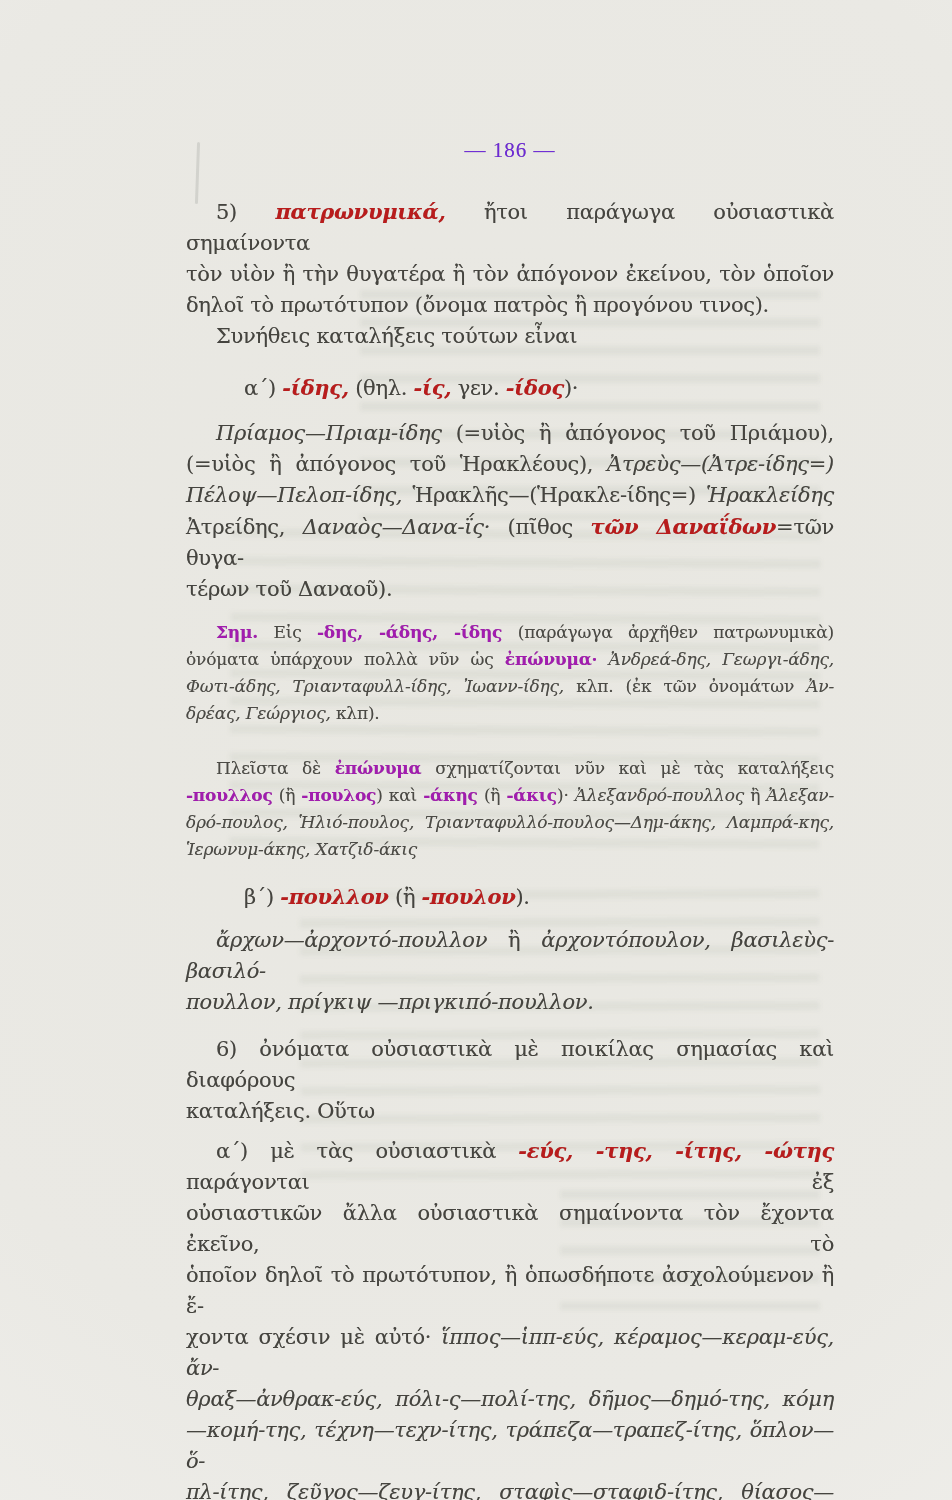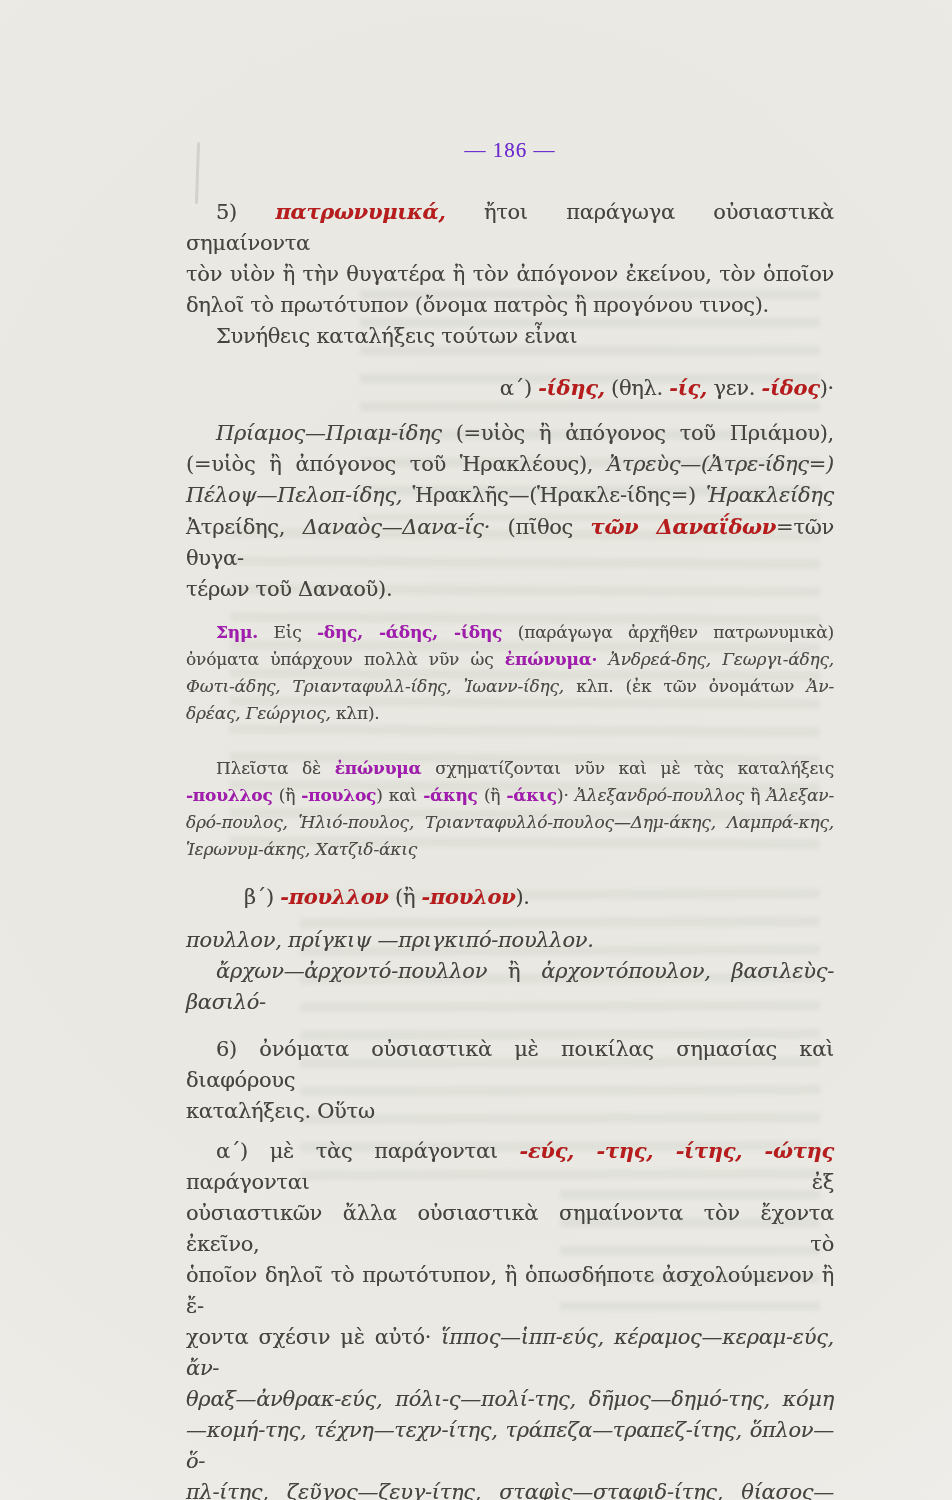--- a/index.html
+++ b/index.html
@@ -47,21 +47,21 @@
   .size-small .ln{line-height:27px;}
   .ln{white-space:normal;text-shadow:0 0 .4px rgba(70,70,64,.4);}
   .just{text-align:justify;text-align-last:justify;}
   .ind1{text-indent:30px;}
   .ind2{text-indent:58px;}
   .s-n{}
   .s-i{font-style:italic;}
   .s-b{font-weight:bold;color:#a21caf;}
   .s-bi{font-weight:bold;font-style:italic;color:#b91c1c;}
   
-  .b2{margin-top:20px;margin-bottom:14px;text-align:right;}   
+  .b2{margin-top:20px;margin-bottom:14px;}   
   .b4{margin-top:14px;}                      
   .b5{margin-top:28px;}                      
   .b6{margin-top:18px;margin-bottom:12px;}   
   .b8{margin-top:16px;}                      
   .b9{margin-top:8px;}                     
 </style>
 </head>
 <body>
 
 <div class="paper"></div>
@@ -101,29 +101,29 @@
       <div class="block kind-note size-small b5">
         <div class="ln just ind1"><span class="s-n">Πλεῖστα δὲ </span><span class="s-b">ἐπώνυμα</span><span class="s-n"> σχηματίζονται νῦν καὶ μὲ τὰς καταλήξεις</span></div>
         <div class="ln just"><span class="s-b">-πουλλος</span><span class="s-n"> (ἢ </span><span class="s-b">-πουλος</span><span class="s-n">) καὶ </span><span class="s-b">-άκης</span><span class="s-n"> (ἢ </span><span class="s-b">-άκις</span><span class="s-n">)· </span><span class="s-i">Ἀλεξανδρό-πουλλος</span><span class="s-n"> ἢ </span><span class="s-i">Ἀλεξαν-</span></div>
         <div class="ln just"><span class="s-i">δρό-πουλος, Ἡλιό-πουλος, Τριανταφυλλό-πουλος—Δημ-άκης, Λαμπρά-κης,</span></div>
         <div class="ln"><span class="s-i">Ἱερωνυμ-άκης, Χατζιδ-άκις</span></div>
       </div>
       <div class="block kind-heading size-main b6">
         <div class="ln ind2"><span class="s-n">β΄) </span><span class="s-bi">-πουλλον</span><span class="s-n"> (ἢ </span><span class="s-bi">-πουλον</span><span class="s-n">).</span></div>
       </div>
       <div class="block kind-para size-main b7">
+        <div class="ln just ind1"><span class="s-i">ἄρχων—ἀρχοντό-πουλλον</span><span class="s-n"> ἢ </span><span class="s-i">ἀρχοντόπουλον, βασιλεὺς-βασιλό-</span></div>
         <div class="ln"><span class="s-i">πουλλον, πρίγκιψ —πριγκιπό-πουλλον.</span></div>
-        <div class="ln just ind1"><span class="s-i">ἄρχων—ἀρχοντό-πουλλον</span><span class="s-n"> ἢ </span><span class="s-i">ἀρχοντόπουλον, βασιλεὺς-βασιλό-</span></div>
       </div>
       <div class="block kind-para size-main b8">
         <div class="ln just ind1"><span class="s-n">6) ὀνόματα οὐσιαστικὰ μὲ ποικίλας σημασίας καὶ διαφόρους</span></div>
         <div class="ln"><span class="s-n">καταλήξεις. Οὕτω</span></div>
       </div>
       <div class="block kind-para size-main b9">
-        <div class="ln just ind1"><span class="s-n">α΄) μὲ τὰς παράγονται </span><span class="s-bi">-εύς, -της, -ίτης, -ώτης</span><span class="s-n"> παράγονται ἐξ</span></div>
+        <div class="ln just ind1"><span class="s-n">α΄) μὲ τὰς οὐσιαστικὰ </span><span class="s-bi">-εύς, -της, -ίτης, -ώτης</span><span class="s-n"> παράγονται ἐξ</span></div>
         <div class="ln just"><span class="s-n">οὐσιαστικῶν ἄλλα οὐσιαστικὰ σημαίνοντα τὸν ἔχοντα ἐκεῖνο, τὸ</span></div>
         <div class="ln just"><span class="s-n">ὁποῖον δηλοῖ τὸ πρωτότυπον, ἢ ὁπωσδήποτε ἀσχολούμενον ἢ ἔ-</span></div>
         <div class="ln just"><span class="s-n">χοντα σχέσιν μὲ αὐτό· </span><span class="s-i">ἵππος—ἱππ-εύς, κέραμος—κεραμ-εύς, ἄν-</span></div>
         <div class="ln just"><span class="s-i">θραξ—ἀνθρακ-εύς, πόλι-ς—πολί-της, δῆμος—δημό-της, κόμη</span></div>
         <div class="ln just"><span class="s-i">—κομή-της, τέχνη—τεχν-ίτης, τράπεζα—τραπεζ-ίτης, ὅπλον—ὅ-</span></div>
         <div class="ln just"><span class="s-i">πλ-ίτης, ζεῦγος—ζευγ-ίτης, σταφὶς—σταφιδ-ίτης, θίασος—θιασ-ώ-</span></div>
       </div>
     </div>
 </div>
 

